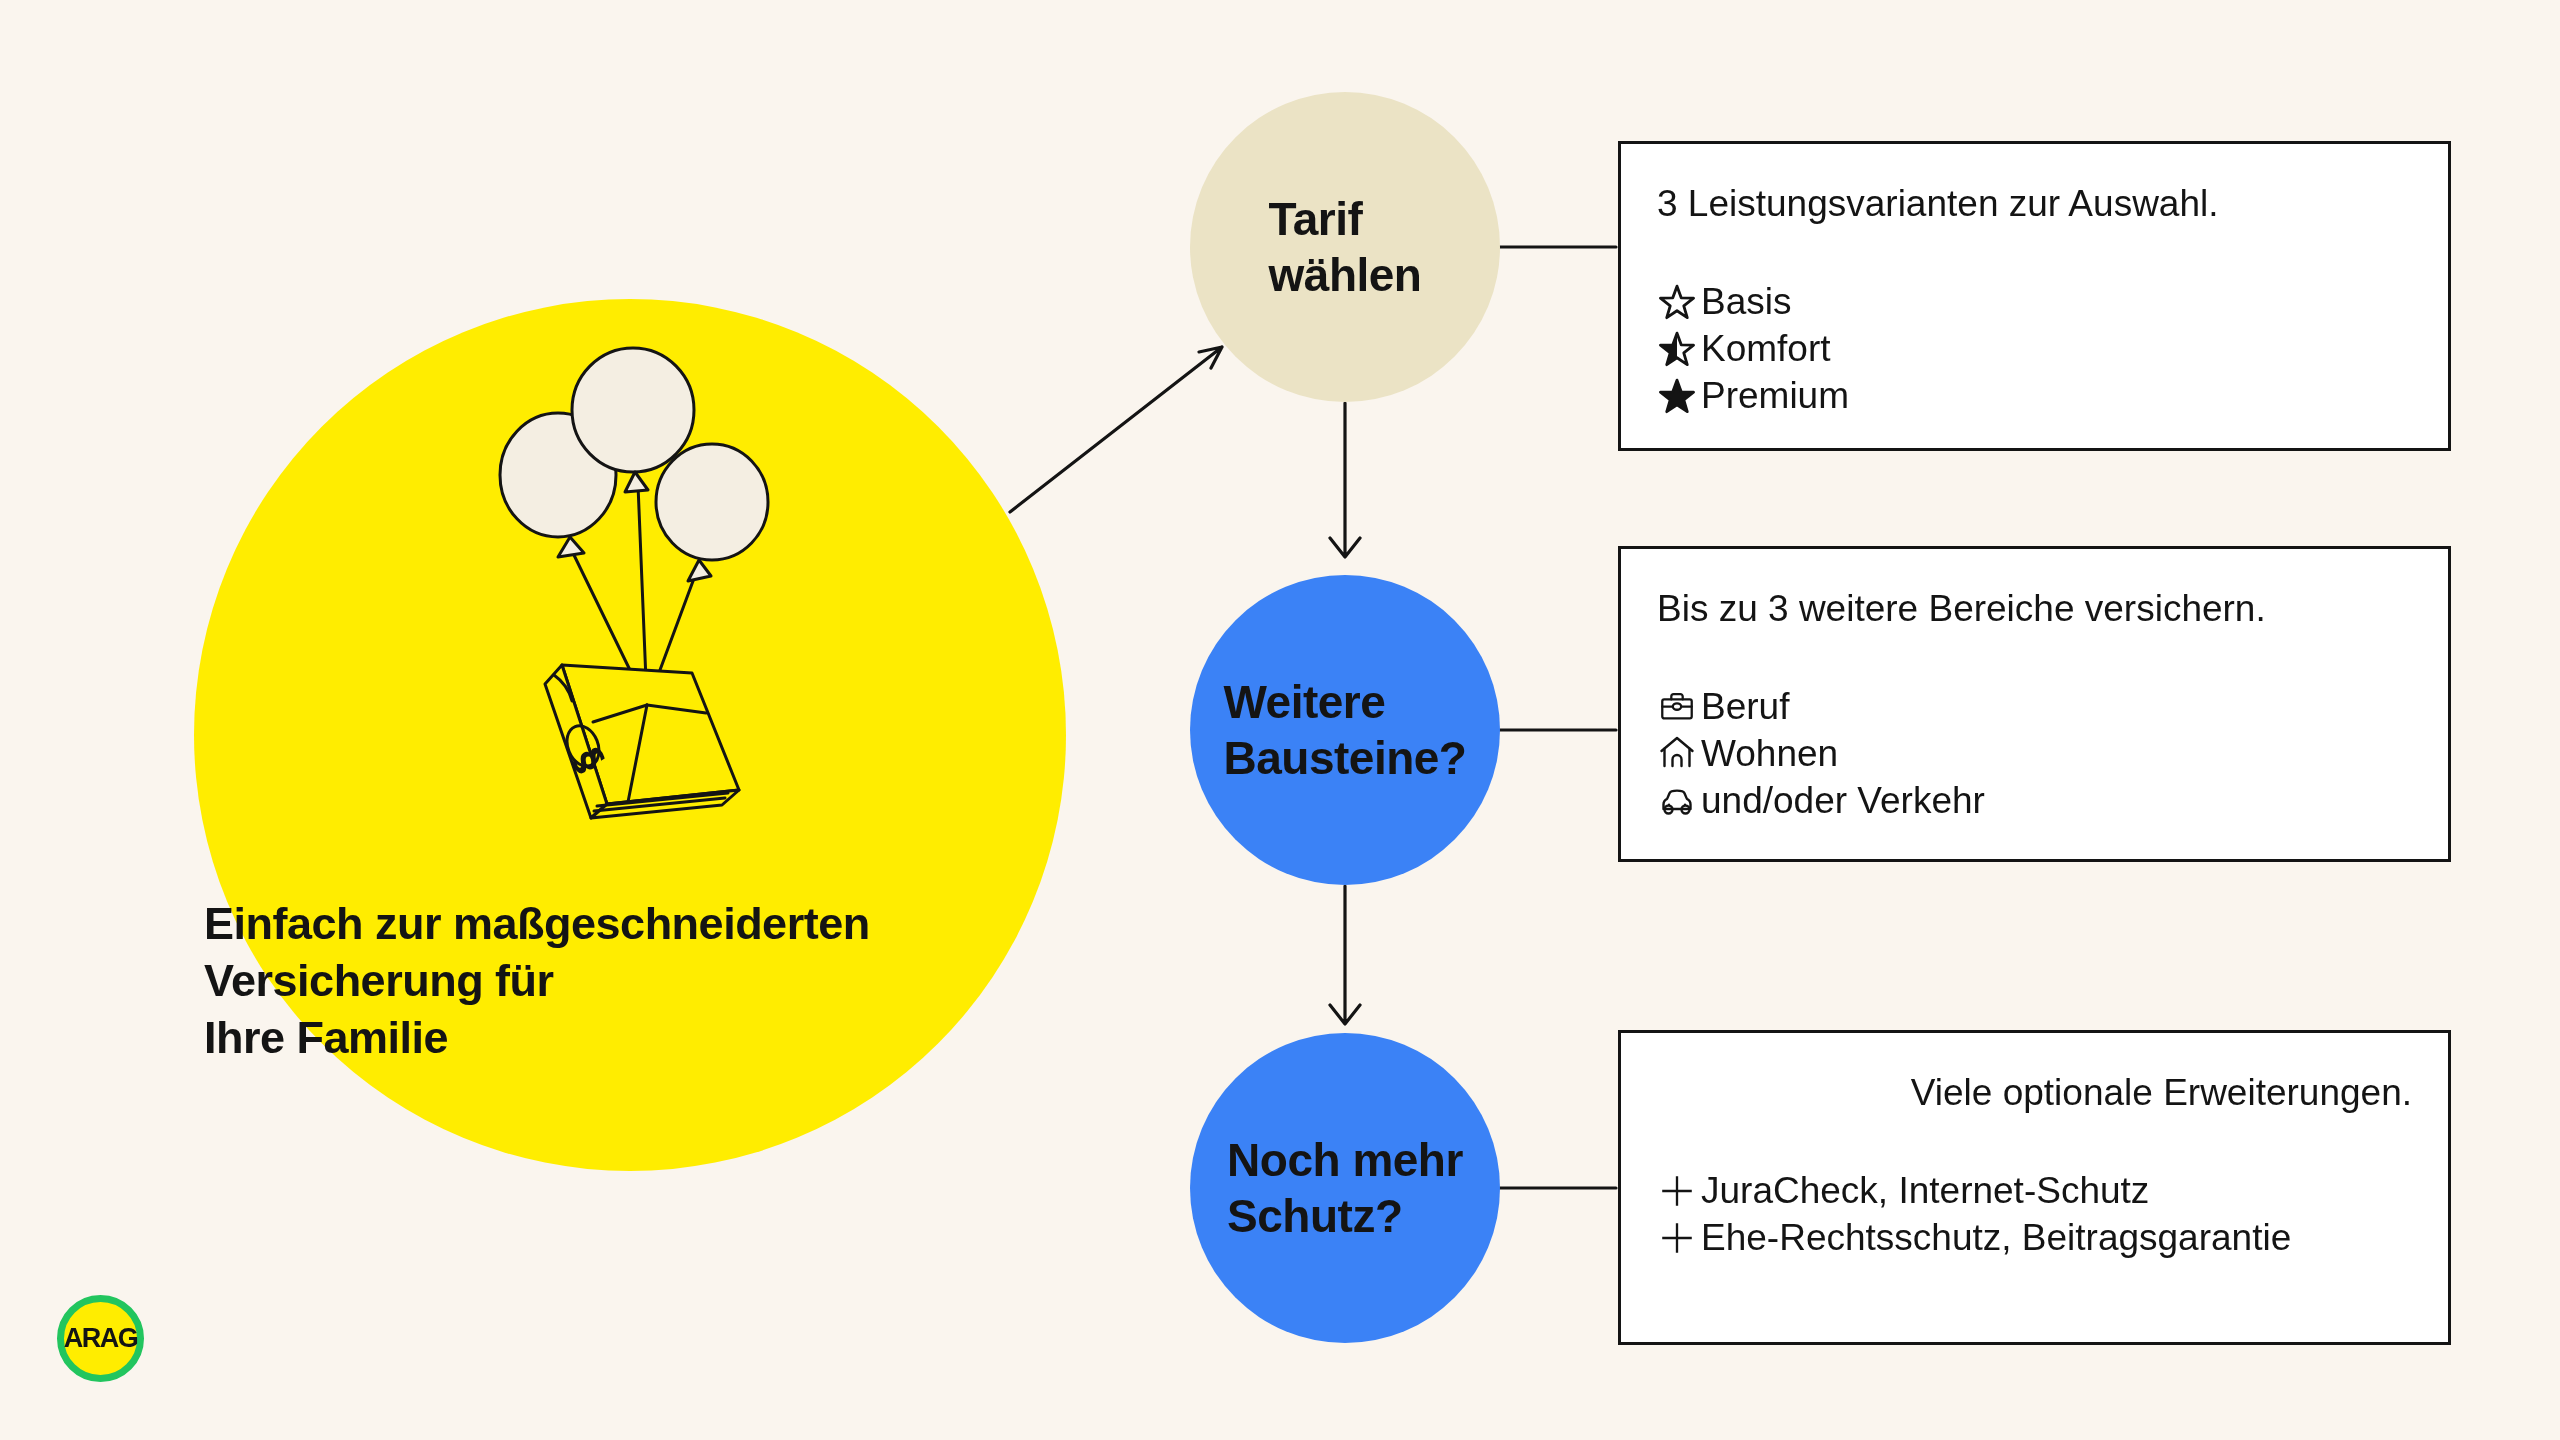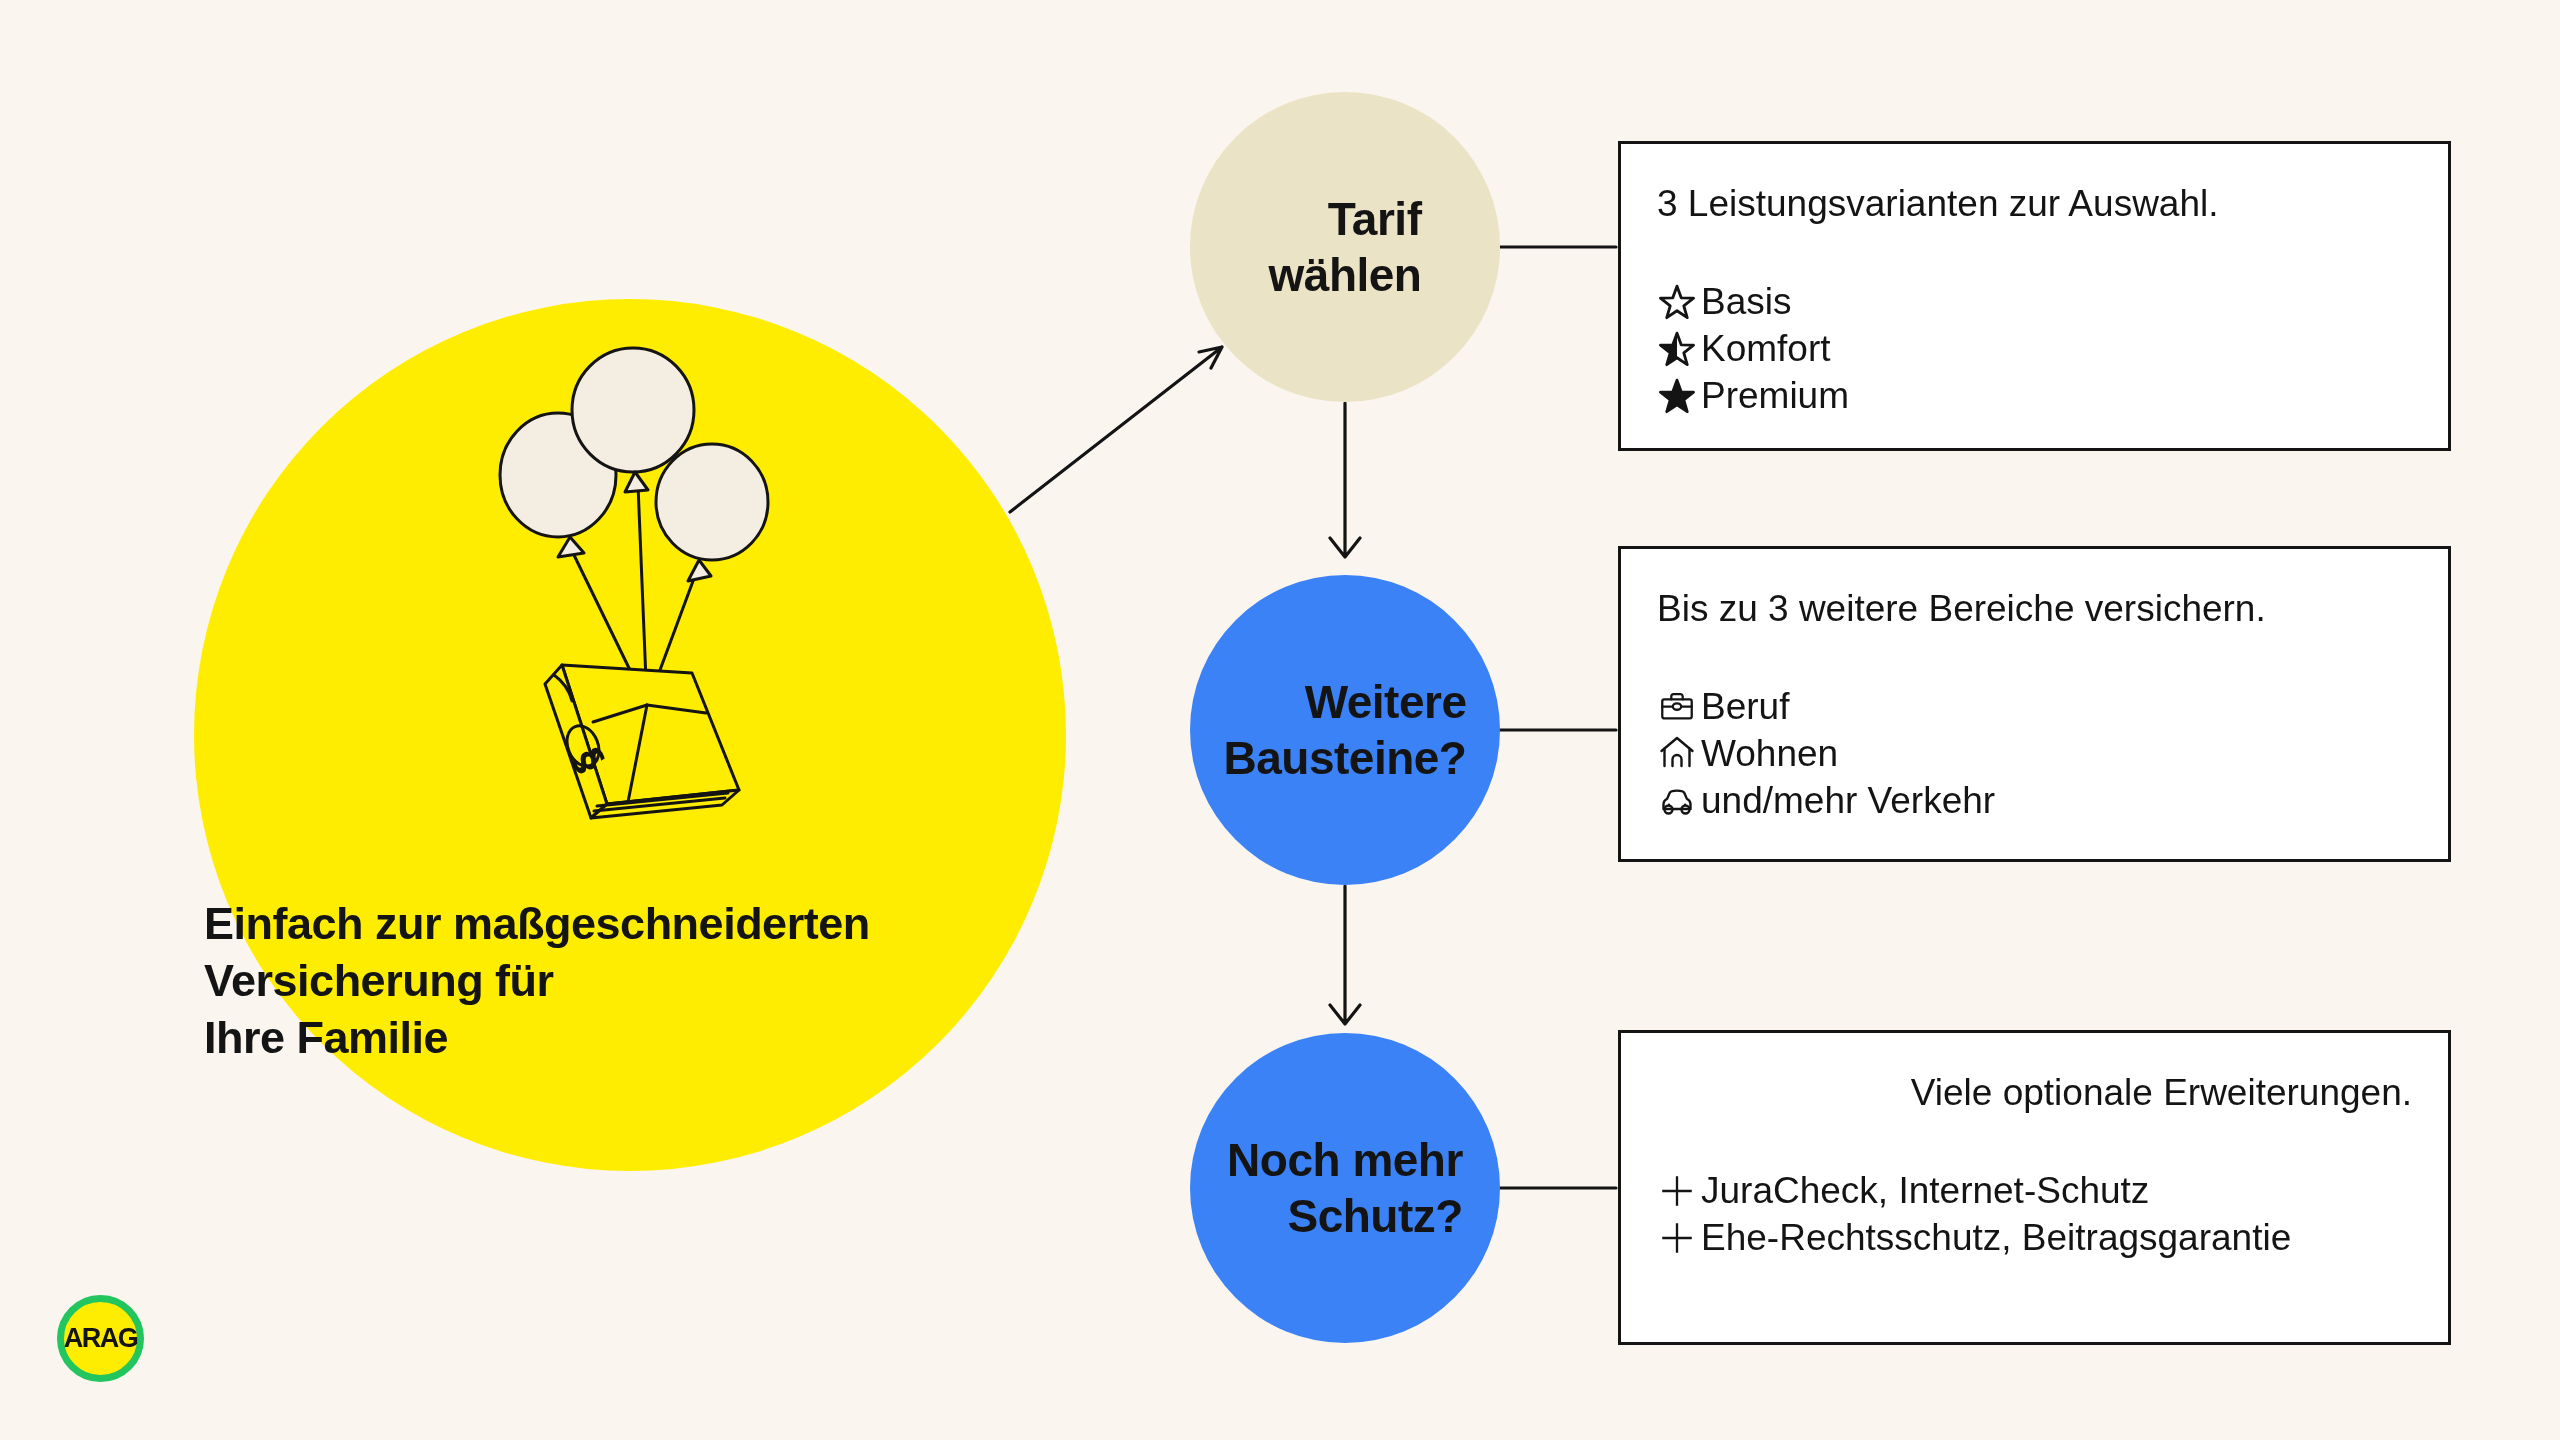--- a/index.html
+++ b/index.html
@@ -18,21 +18,21 @@
   }
   .hero-illustration{position:absolute;left:0;top:0;width:872px;height:872px;}
   .hero-caption{
     position:absolute;left:10px;right:10px;top:596px;text-align:left;
     font-weight:bold;font-size:45px;line-height:57px;letter-spacing:-0.5px;
   }
 
   
   .step-circle{
     position:absolute;width:310px;height:310px;border-radius:50%;
-    display:flex;align-items:center;justify-content:center;text-align:right;
+    display:flex;align-items:center;justify-content:center;text-align:left;
     font-weight:bold;font-size:46px;line-height:1.22;letter-spacing:-0.5px;
   }
   .step-circle.shade-dark{background:#EBE3C5;}
   .step-circle.shade-light{background:#3b82f6;}
   #step-circle-1{left:1190px;top:92px;}
   #step-circle-2{left:1190px;top:575px;}
   #step-circle-3{left:1190px;top:1033px;}
 
   
   .info-box{
@@ -197,21 +197,21 @@
     <div class="box-item">
       <span class="item-icon vehicle">
         <svg viewBox="0 0 40 40" fill="none" stroke="#141414" stroke-width="2.4" stroke-linecap="round" stroke-linejoin="round">
           <path d="M6.5 28 v-4.5 c0-2.6 1.5-4.6 3.6-5.6 l2.4-5.7 c0.8-1.8 2.3-2.6 7.5-2.6 s6.7 0.8 7.5 2.6 l2.4 5.7 c2.1 1 3.6 3 3.6 5.6 V28 H6.5 Z"></path>
           <circle cx="11.5" cy="28.5" r="4"></circle>
           <circle cx="28.5" cy="28.5" r="4"></circle>
           <circle cx="12" cy="23.5" r="1.1" fill="#141414" stroke="none"></circle>
           <circle cx="28" cy="23.5" r="1.1" fill="#141414" stroke="none"></circle>
         </svg>
       </span>
-      <span>und/mehr Verkehr</span>
+      <span>und/oder Verkehr</span>
     </div>
   </div>
 </div>
 
 <div id="info-box-3" class="info-box">
   <div class="box-title">Viele optionale Erweiterungen.</div>
   <div class="box-list">
     <div class="box-item">
       <span class="item-icon">
         <svg viewBox="0 0 36 36" fill="none" stroke="#141414" stroke-width="2.2">

